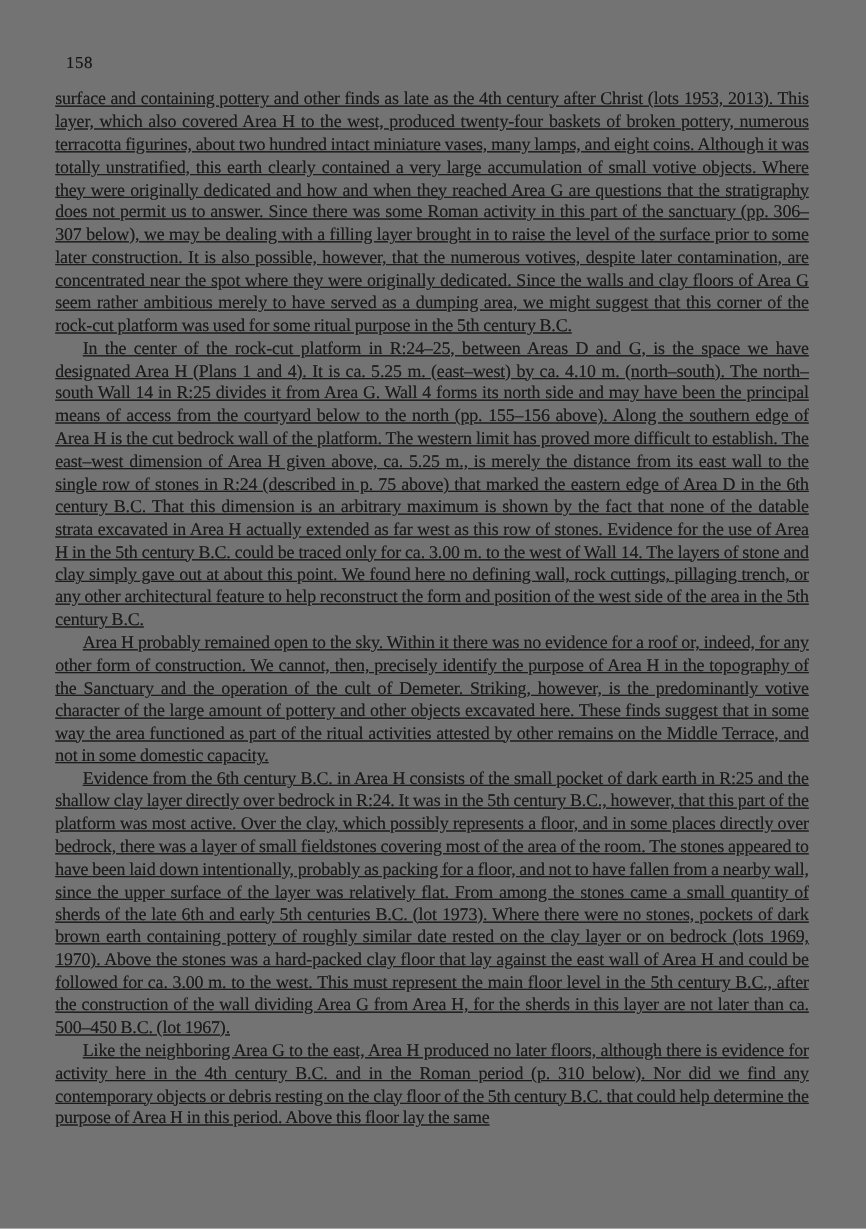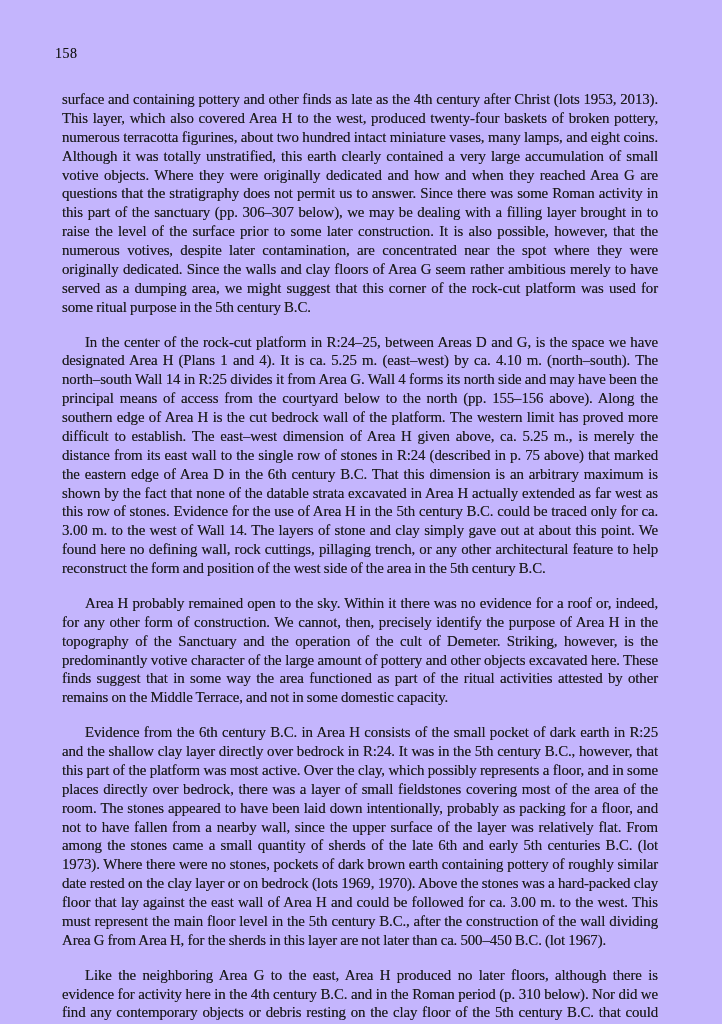--- a/index.html
+++ b/index.html
@@ -5,21 +5,21 @@
 <style>
   html, body {
     margin: 0;
     padding: 0;
     background: #ffffff;
   }
   .page {
     position: relative;
     width: 722px;
     height: 1024px;
-    background: #c4b5fd;
+    background: #737373;
     overflow: hidden;
     font-family: "Liberation Serif", "DejaVu Serif", serif;
     color: #1b1b1b;
   }
   .running-head {
     position: absolute;
     top: 46px;
     left: 46px;
     width: 628px;
     text-align: center;
@@ -42,23 +42,24 @@
     width: 628px;
     font-size: 14.9px;
     line-height: 18.87px;
     text-align: justify;
     letter-spacing: -0.12px;
     word-spacing: -0.4px;
     color: #1b1b1b;
     text-shadow: 0 0 0.55px rgba(25,25,25,0.6);
   }
   .body-text p {
-    margin: 16px;
+    margin: 0;
     padding: 0;
     text-indent: 23px;
+    text-decoration: underline;
   }
   .body-text p.noindent {
     text-indent: 0;
   }
 </style>
 </head>
 <body>
 
 <div class="page">
   <header class="running-head">

